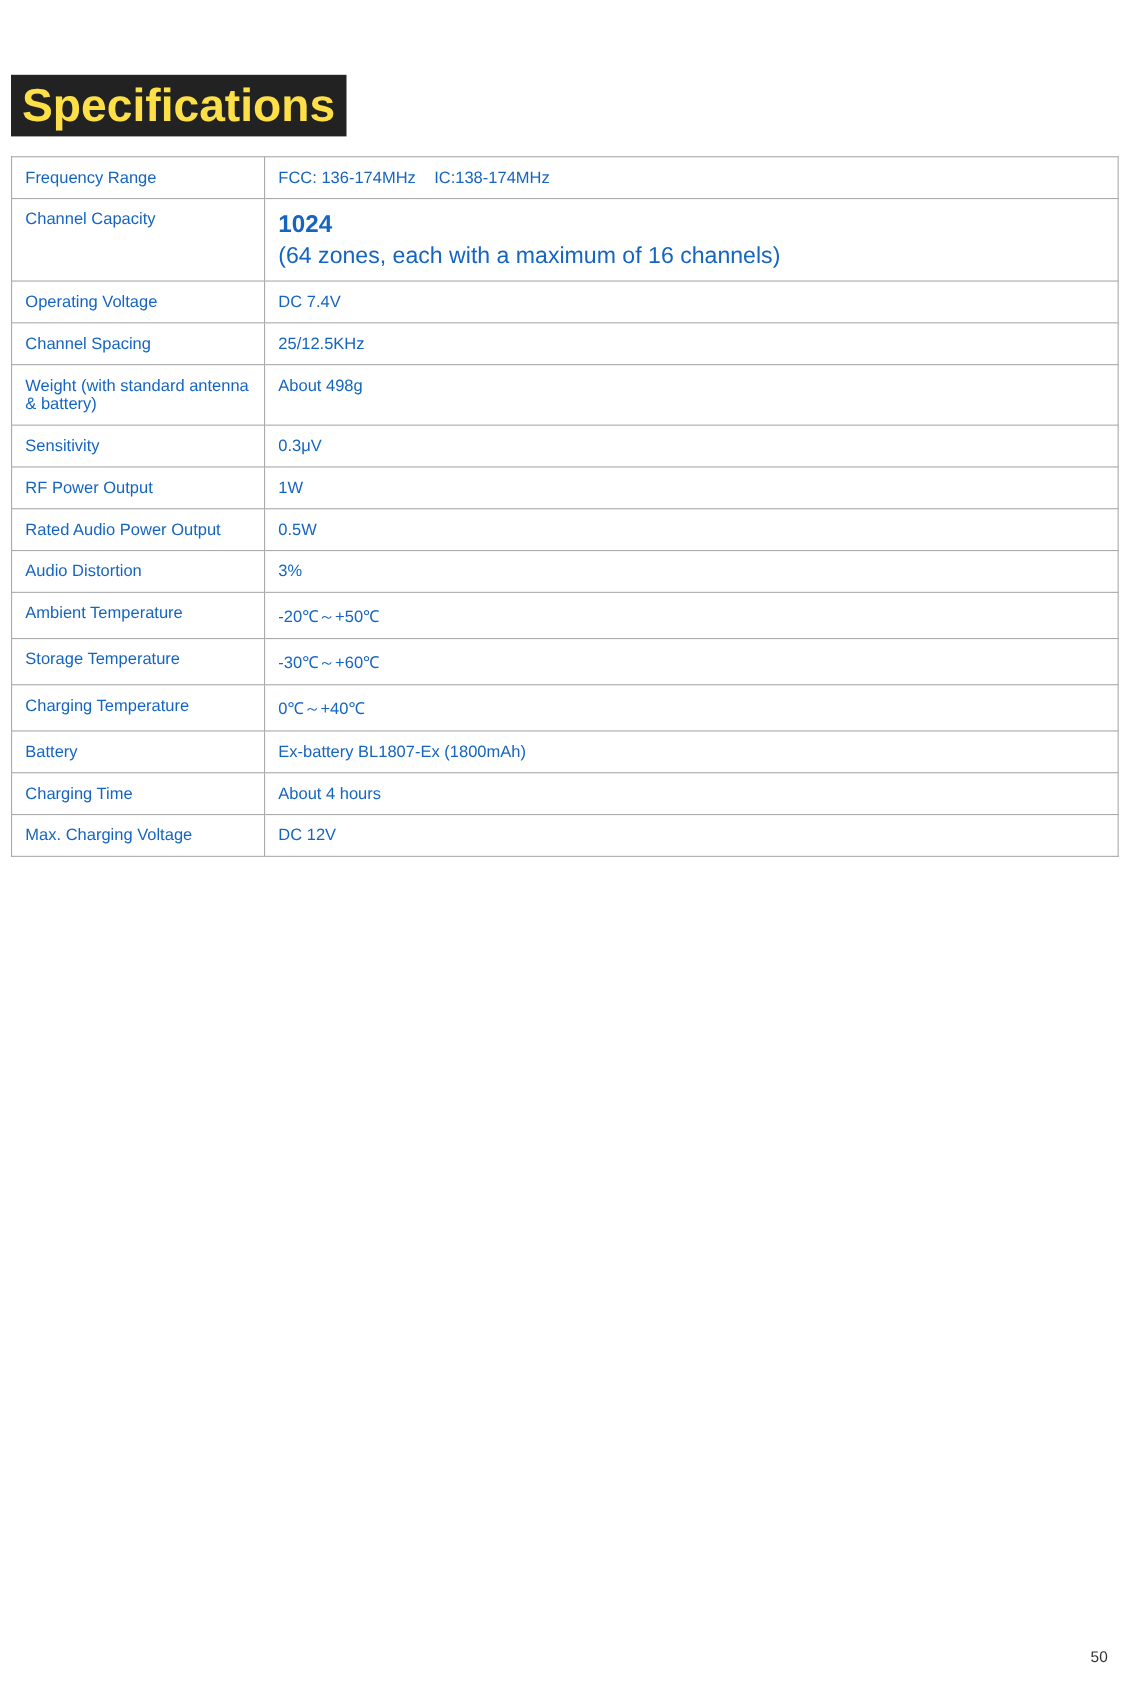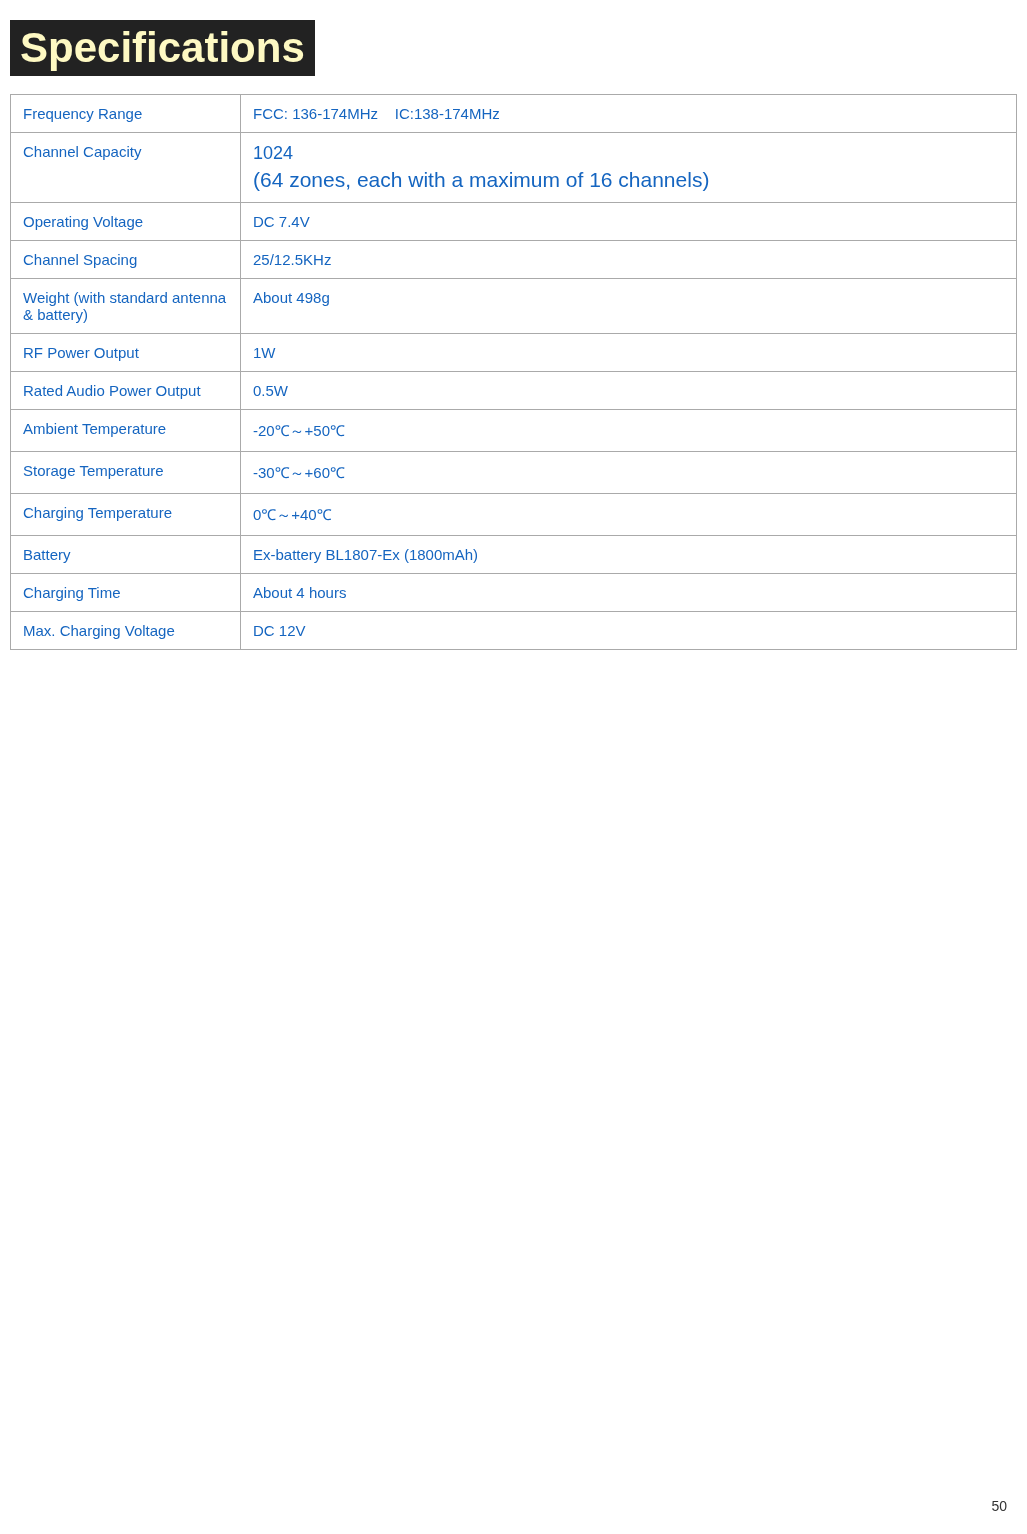--- a/index.html
+++ b/index.html
@@ -8,25 +8,26 @@
       font-family: Arial, sans-serif;
       font-size: 15px;
       color: #1a1a1a;
       padding: 20px 10px;
       max-width: 1027px;
     }
 
     .page-title {
       display: inline-block;
       background: #222;
-      color: #fef9c3;
+      color: #fde047;
       font-size: 42px;
       font-weight: bold;
       padding: 4px 10px;
       margin-bottom: 18px;
+      margin-top: 48px;
     }
 
     table {
       width: 100%;
       border-collapse: collapse;
       border: 1px solid #aaa;
     }
 
     td {
       border: 1px solid #aaa;
@@ -39,22 +40,22 @@
       color: #1565c0;
       font-size: 15px;
     }
 
     td.value {
       color: #1565c0;
       font-size: 15px;
     }
 
     .value-large {
-      font-size: 18px;
-      font-weight: normal;
+      font-size: 22px;
+      font-weight: bold;
       display: block;
       margin-bottom: 4px;
     }
 
     .value-sub {
       display: block;
       font-size: 21px;
     }
 
     .page-number {
@@ -97,31 +98,39 @@
     <td class="label">Channel Spacing</td>
     <td class="value">25/12.5KHz</td>
   </tr>
 
 
   <tr>
     <td class="label">Weight (with standard antenna &amp; battery)</td>
     <td class="value">About 498g</td>
   </tr>
 
+  <tr>
+    <td class="label">Sensitivity</td>
+    <td class="value">0.3μV</td>
+  </tr>
 
   <tr>
     <td class="label">RF Power Output</td>
     <td class="value">1W</td>
   </tr>
 
   <tr>
     <td class="label">Rated Audio Power Output</td>
     <td class="value">0.5W</td>
   </tr>
 
+  <tr>
+    <td class="label">Audio Distortion</td>
+    <td class="value">3%</td>
+  </tr>
 
   <tr>
     <td class="label">Ambient Temperature</td>
     <td class="value">-20℃～+50℃</td>
   </tr>
 
   <tr>
     <td class="label">Storage Temperature</td>
     <td class="value">-30℃～+60℃</td>
   </tr>

